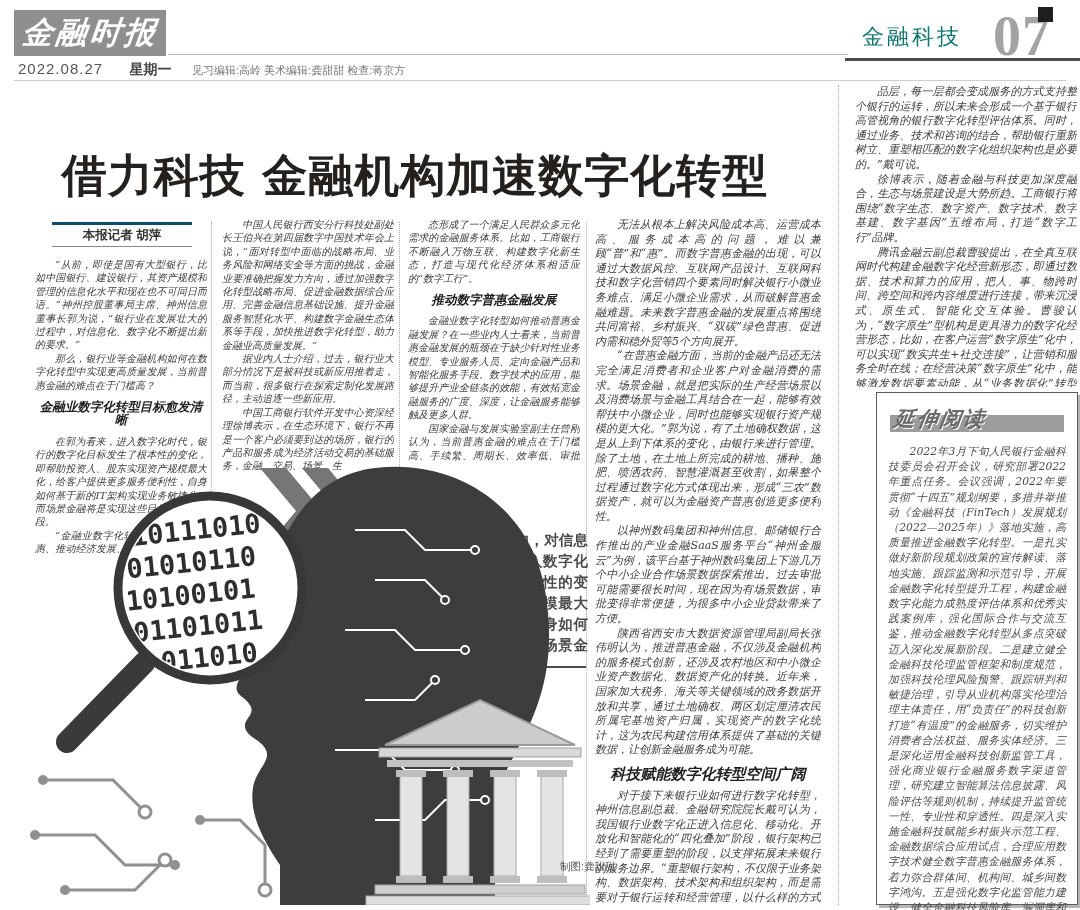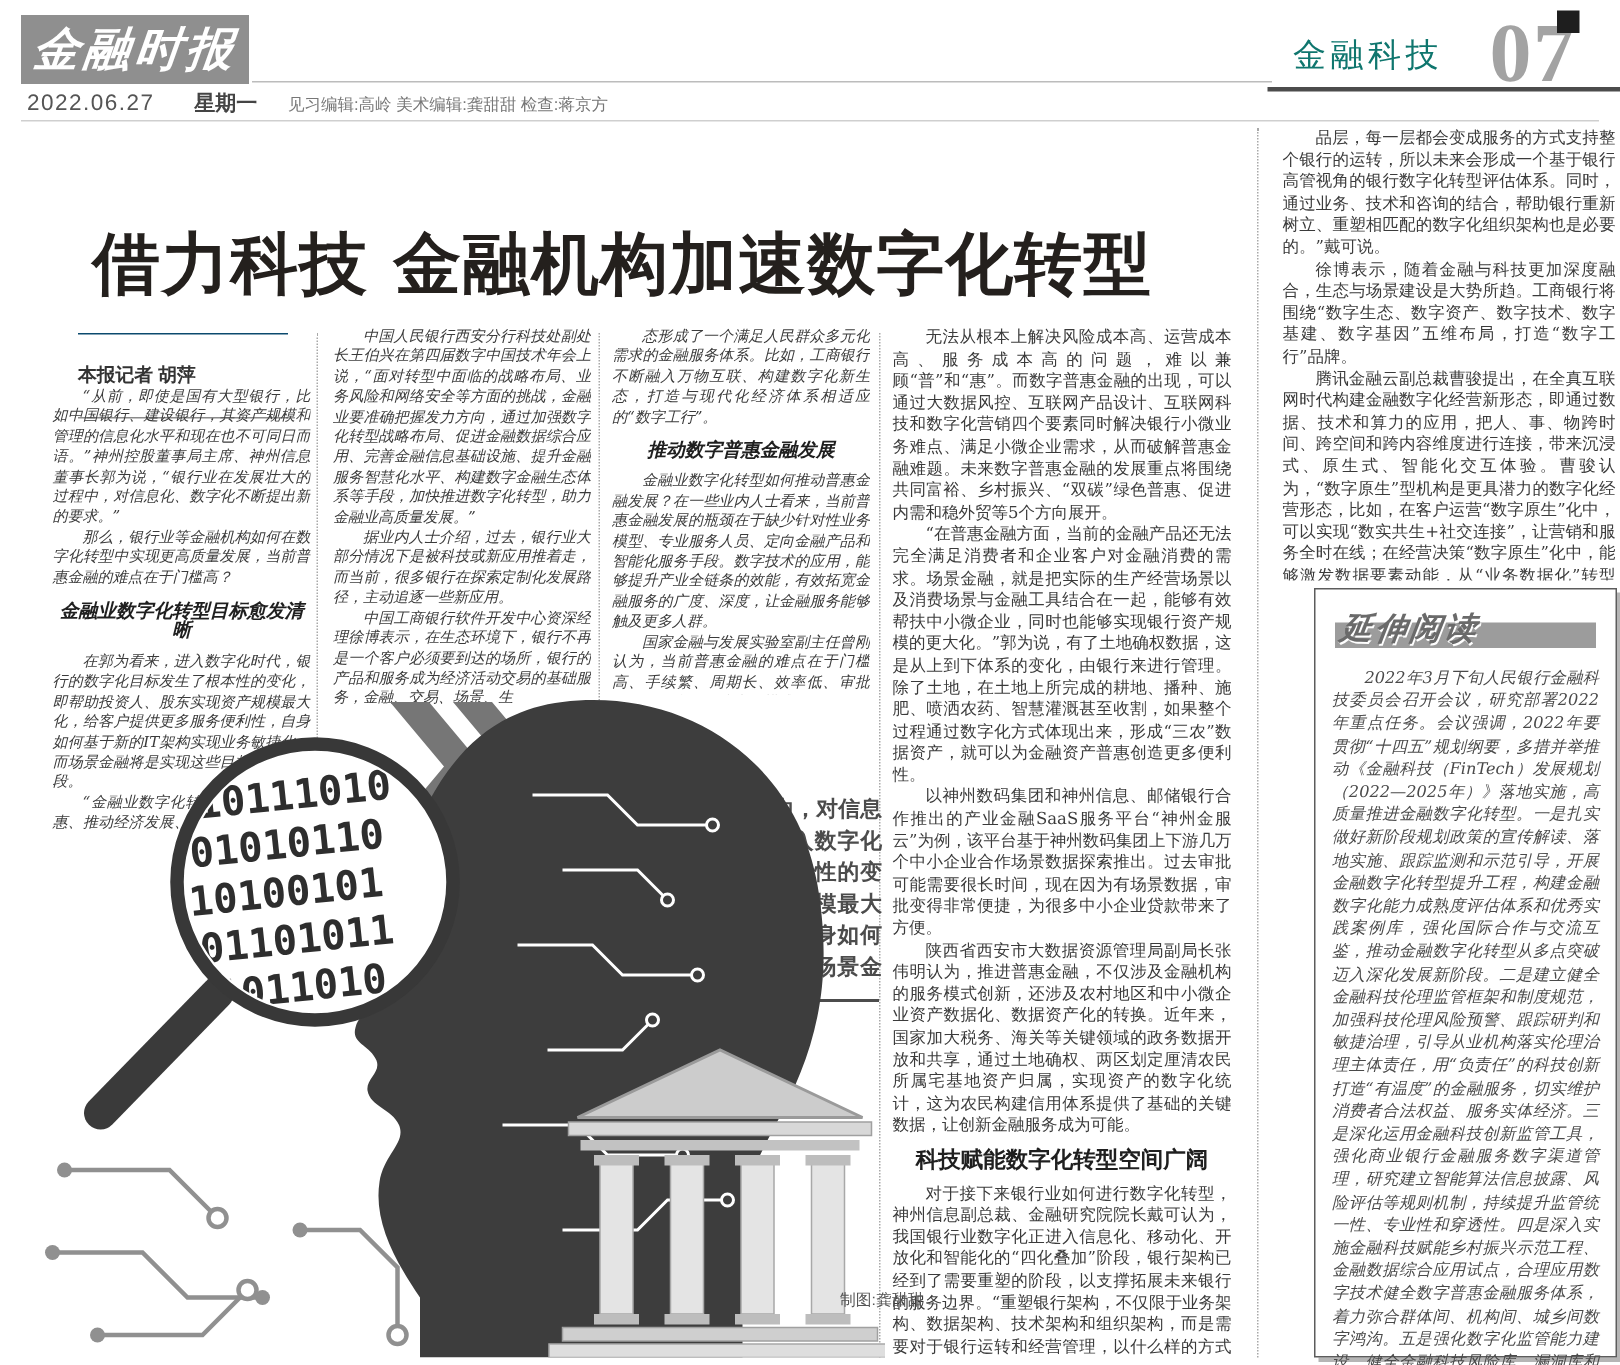--- a/index.html
+++ b/index.html
@@ -20,29 +20,29 @@
                  letter-spacing:3px;font-family:"Liberation Sans",sans-serif;}
   .page-number{position:absolute;left:993px;top:8px;font-size:56px;font-weight:bold;
                color:#a3a3a3;letter-spacing:1px;line-height:56px;font-family:Liberation Serif, serif;}
   .corner-square{position:absolute;left:1038px;top:7px;width:15px;height:15px;background:#1e1e1e;}
   .section-rule{position:absolute;left:845px;top:58px;width:235px;height:3px;background:#4c4c4c;}
   
   .headline{position:absolute;left:35px;top:116px;width:760px;text-align:center;
             font-family:"DejaVu Serif",serif;font-weight:900;font-size:45px;line-height:60px;
             color:#24201d;letter-spacing:1px;}
   
-  .byline{position:absolute;left:52px;top:222px;width:140px;border-top:1px solid #0c4a6e;
-          border-bottom:1px solid #8a8a8a;padding:19px 0;text-align:left;
+  .byline{position:absolute;left:52px;top:222px;width:140px;border-top:3px solid #0c4a6e;
+          border-bottom:1px solid #8a8a8a;padding:2px 0;text-align:center;
           font-size:12.5px;font-weight:bold;color:#333;}
   
   .col{position:absolute;text-align:justify;color:#3b3b3b;overflow:hidden;
        font-family:"DejaVu Serif",serif;}
   .col p{margin:0;text-indent:2em;}
   .col-s{font-size:10px;line-height:13.4px;font-style:italic;}
-  .col-l{font-size:11px;line-height:14.6px;}
+  .col-l{font-size:11px;line-height:14.6px;font-style:italic;}
   .col1{left:35px;top:258px;width:172px;height:295px;}
   .col2{left:222px;top:218px;width:172px;height:255px;}
   .col3{left:408px;top:218px;width:172px;height:245px;}
   .col4{left:595px;top:218px;width:226px;height:688px;}
   .col5{left:855px;top:85px;width:222px;height:302px;}
   .subhead{font-weight:bold;text-align:center;text-indent:0 !important;color:#1f1f1f;
            font-family:"Liberation Sans",sans-serif;margin:9px 0 7px !important;}
   .subhead-s{font-size:12.5px;}
   .subhead-l{font-size:15px;}
   
@@ -74,21 +74,21 @@
 </head>
 <body>
 
 <div class="page">
 
   <div class="logo-box">
     <span class="logo-text">金融时报</span>
   </div>
   <div class="masthead-line"></div>
   <div class="dateline">
-    <span class="date">2022.06.27</span>
+    <span class="date">2022.08.27</span>
     <span class="weekday">星期一</span>
     <span class="editors">见习编辑:高岭  美术编辑:龚甜甜  检查:蒋京方</span>
   </div>
   <div class="dateline-rule"></div>
   <div class="section-title">金融科技</div>
   <div class="page-number">07</div>
   <div class="corner-square"></div>
   <div class="section-rule"></div>
 
   <h1 class="headline">借力科技 金融机构加速数字化转型</h1>

